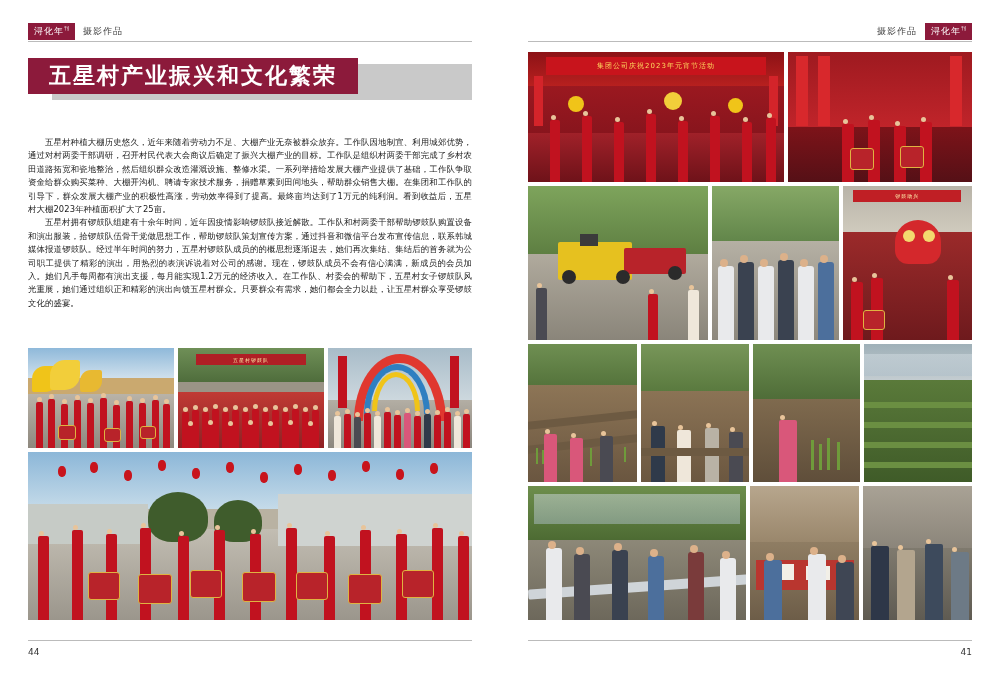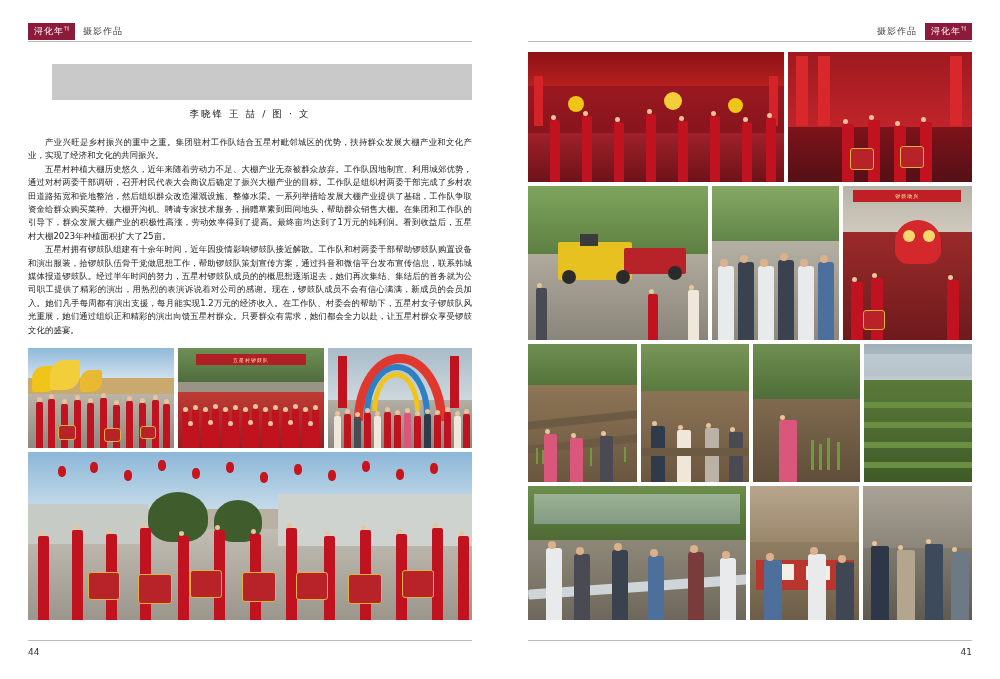--- a/index.html
+++ b/index.html
@@ -361,26 +361,27 @@
     <div class="runhead runhead-left">
       <span class="logo-badge">
         <span>浔化年</span><span class="sup">刊</span>
       </span>
       <span class="sect">摄影作品</span>
     </div>
     <div class="rule-line rule-left"></div>
 
     <div class="title-band">
       <div class="band-grey"></div>
-    </div>
-
-    <div class="byline">李晓锋    王  喆 / 图 · 文</div>
+      <div class="band-red">
+        <span>五星村产业振兴和文化繁荣</span>
+      </div>
+    </div>
+
 
     <div class="body-col">
-      <p>产业兴旺是乡村振兴的重中之重。集团驻村工作队结合五星村毗邻城区的优势，扶持群众发展大棚产业和文化产业，实现了经济和文化的共同振兴。</p>
       <p>五星村种植大棚历史悠久，近年来随着劳动力不足、大棚产业无奈被群众放弃。工作队因地制宜、利用城郊优势，通过对村两委干部调研，召开村民代表大会商议后确定了振兴大棚产业的目标。工作队是组织村两委干部完成了乡村农田道路拓宽和瓷地整治，然后组织群众改造灌溉设施、整修水渠。一系列举措给发展大棚产业提供了基础，工作队争取资金给群众购买菜种、大棚开沟机、聘请专家技术服务，捐赠草素到田间地头，帮助群众销售大棚。在集团和工作队的引导下，群众发展大棚产业的积极性高涨，劳动效率得到了提高。最终亩均达到了1万元的纯利润。看到收益后，五星村大棚2023年种植面积扩大了25亩。</p>
       <p>五星村拥有锣鼓队组建有十余年时间，近年因疫情影响锣鼓队接近解散。工作队和村两委干部帮助锣鼓队购置设备和演出服装，拾锣鼓队伍骨干党做思想工作，帮助锣鼓队策划宣传方案，通过抖音和微信平台发布宣传信息，联系韩城媒体报道锣鼓队。经过半年时间的努力，五星村锣鼓队成员的的概思想逐渐退去，她们再次集结、集结后的首务就为公司职工提供了精彩的演出，用热烈的表演诉说着对公司的感谢。现在，锣鼓队成员不会有信心满满，新成员的会员加入。她们凡手每周都有演出支援，每月能实现1.2万元的经济收入。在工作队、村委会的帮助下，五星村女子锣鼓队风光重展，她们通过组织正和精彩的演出向馈五星村群众。只要群众有需求，她们都会全力以赴，让五星村群众享受锣鼓文化的盛宴。</p>
     </div>
 
     <div class="left-strip">
 
       <div class="ph" style="width:146px">
         <div class="photo sky-blue">
           <div class="band" style="top:0;height:30%;background:linear-gradient(#8fb9da,#cfe0ec)"></div>
           <div class="band" style="top:30%;height:16%;background:#caa96f"></div>
@@ -524,20 +525,21 @@
     <div class="rule-line rule-right"></div>
 
     <div class="folio-rule folio-rule-right"></div>
     <div class="folio folio-right">41</div>
   </div>
 
   <div class="r-top">
     <div class="cell" style="width:256px">
       <div class="photo stage-red">
         <div class="band" style="top:0;height:26%;background:linear-gradient(#8c1216,#b7201f)"></div>
+        <div class="banner" style="left:18px;top:5px;width:220px;height:18px;background:#c8141c;color:#ffd95e;font-size:7px">集团公司庆祝2023年元宵节活动</div>
         <div class="band" style="top:62%;height:38%;background:linear-gradient(#a02129,#6e1219)"></div>
         <div class="vbanner" style="left:6px;top:24px;height:50px;background:#d4242a"></div>
         <div class="vbanner" style="right:6px;top:24px;height:50px;background:#d4242a"></div>
         <div class="fig" style="left:22px;height:62px;width:10px"></div>
         <div class="fig" style="left:54px;height:66px;width:10px"></div>
         <div class="fig" style="left:86px;height:60px;width:10px"></div>
         <div class="fig" style="left:118px;height:68px;width:10px"></div>
         <div class="fig" style="left:150px;height:61px;width:10px"></div>
         <div class="fig" style="left:182px;height:66px;width:10px"></div>
         <div class="fig" style="left:214px;height:60px;width:10px"></div>

